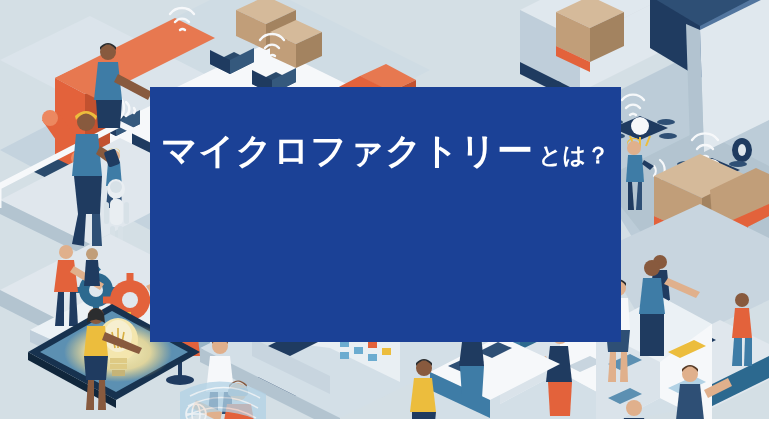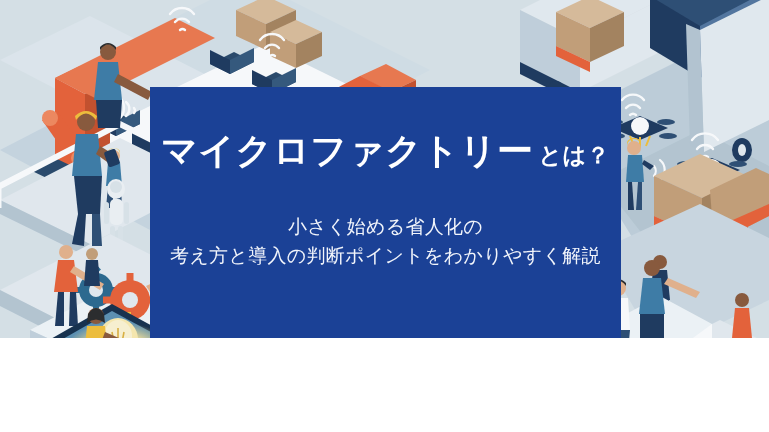--- a/index.html
+++ b/index.html
@@ -3,21 +3,21 @@
 <meta charset="utf-8">
 <title>マイクロファクトリーとは？</title>
 <style>
   html,body{margin:0;padding:0;background:#ffffff;}
   body{
     font-family:"Liberation Sans","DejaVu Sans",sans-serif;
     -webkit-font-smoothing:antialiased;
   }
   #banner{
     position:relative;
-    width:769px;height:338px;
+    width:769px;height:419px;
     overflow:hidden;
     background:#dce5ea;
   }
 
   
   #illustration{position:absolute;inset:0;width:769px;height:432px;display:block;}
 
   
   #text-panel{
     position:absolute;
@@ -682,19 +682,15 @@
 
       <rect x="0" y="0" width="769" height="432" fill="#2f5c86" opacity="0.045"></rect>
     </g>
   </svg>
 
   <div id="text-panel">
     <h1 id="title-row">
       <span class="title-main">マイクロファクトリー</span>
         <span class="title-suffix">とは？</span>
     </h1>
-    <p id="subtitle">
-      <span>小さく始める省人化の</span>
-      <span>考え方と導入の判断ポイントをわかりやすく解説</span>
-    </p>
   </div>
 
 </div>
 
 </body></html>

